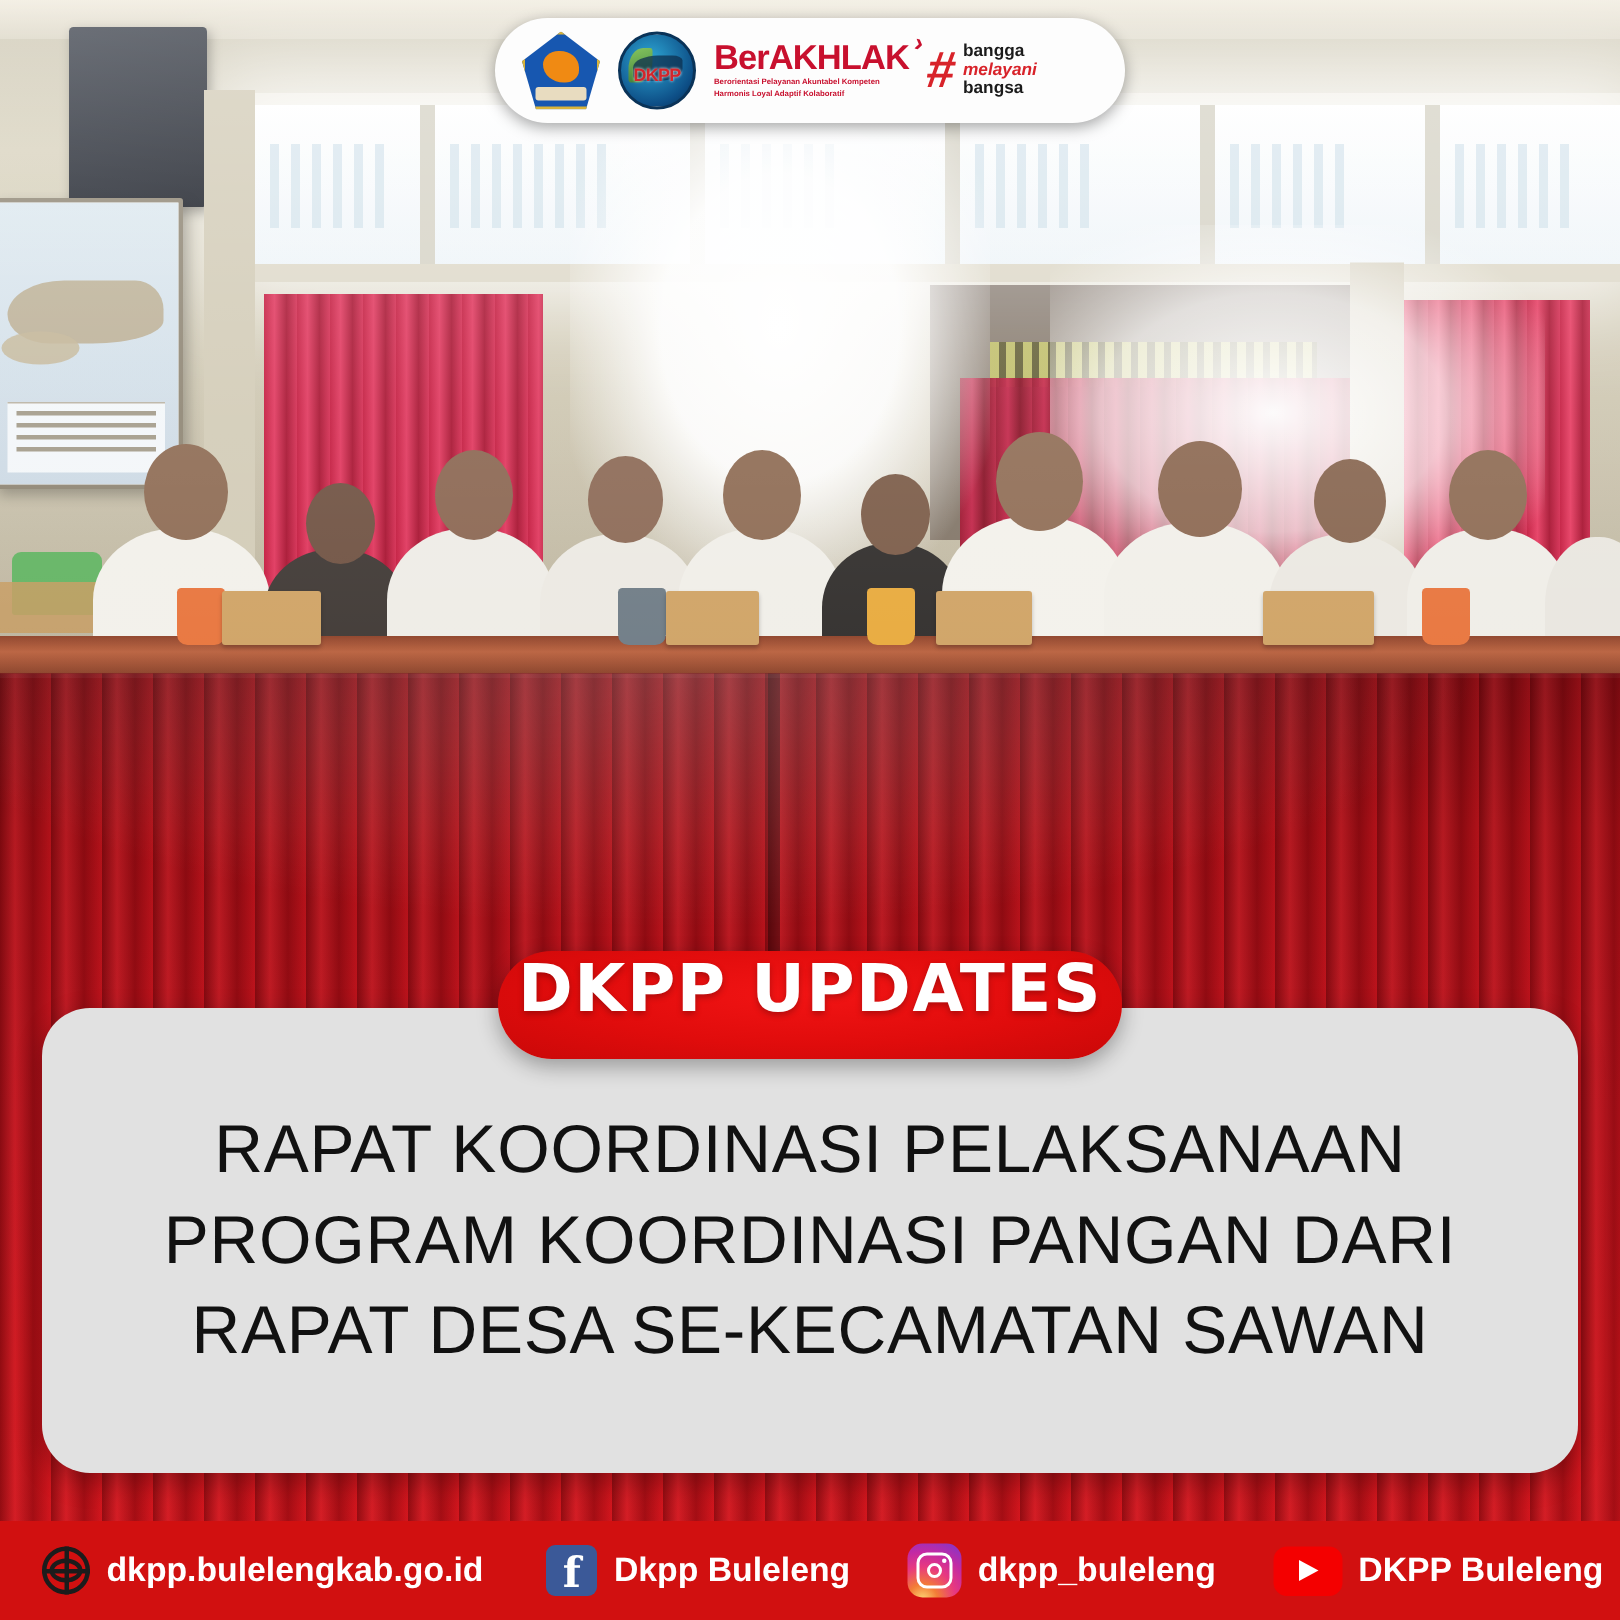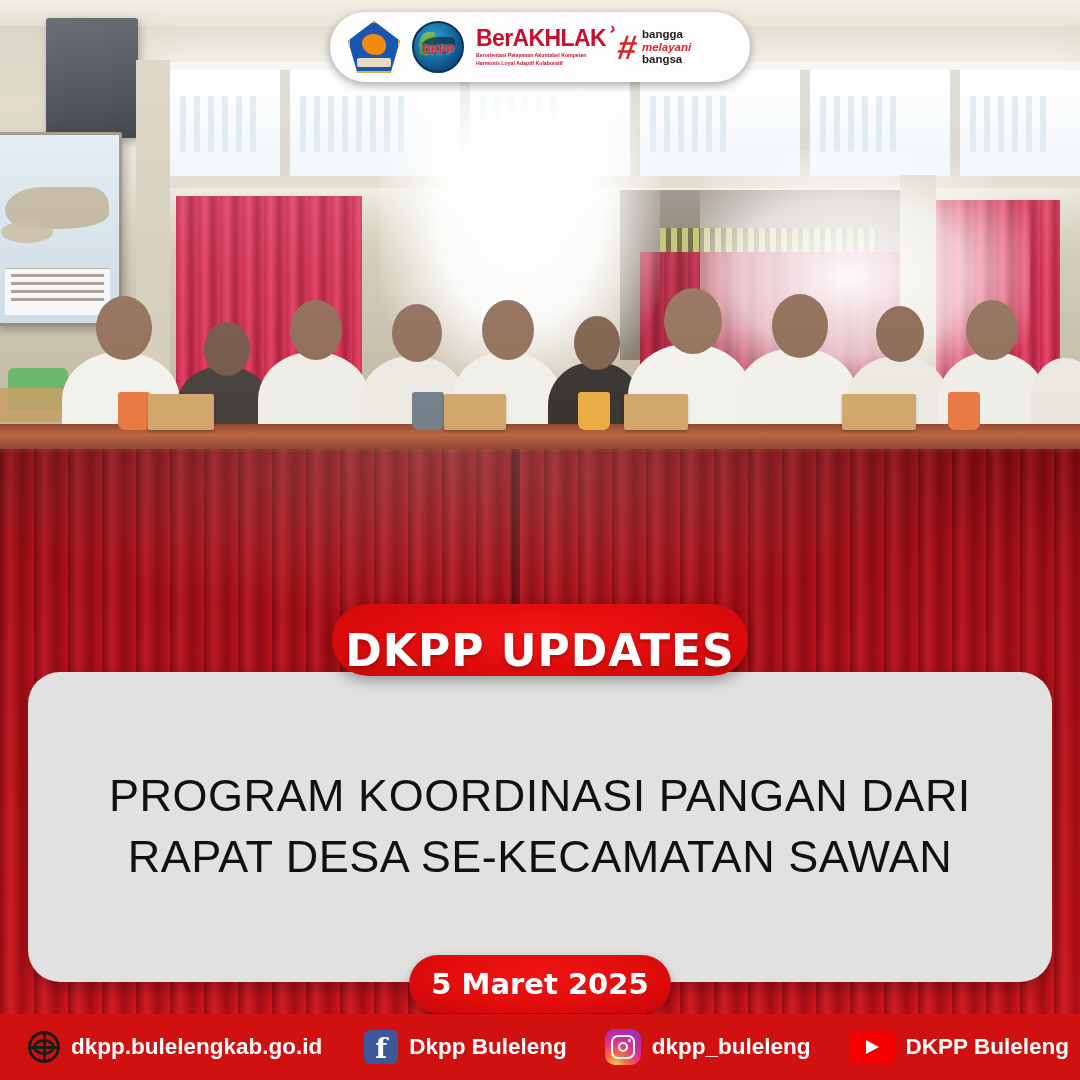--- a/index.html
+++ b/index.html
@@ -126,23 +126,23 @@
   .ber-top .tick{position:absolute;right:-9px;top:-7px;font-size:17px;transform:rotate(12deg);}
   .ber-sub{font-size:5.2px;color:#c8102e;line-height:1.5;margin-top:2px;max-width:128px;font-weight:bold;}
   .bangga{flex:0 0 auto;display:flex;align-items:center;gap:5px;}
   .hash{font-size:34px;font-weight:bold;color:#d8232a;line-height:1;transform:skewX(-8deg);}
   .bangga-txt{font-size:11.5px;font-weight:bold;line-height:1.12;}
   .bangga-txt .l1{color:#1b1b1b;}
   .bangga-txt .l2{color:#d8232a;font-style:italic;}
   .bangga-txt .l3{color:#1b1b1b;}
 
   
-  .updates-pill{position:absolute;left:332px;top:604px;width:416px;height:72px;
+  .updates-pill{position:absolute;left:332px;top:634px;width:416px;height:72px;
      background:radial-gradient(ellipse at 50% 40%,#f21414 0%,#e00c0c 55%,#c90808 100%);
-     border-radius:40px;display:flex;align-items:flex-end;justify-content:center;
+     border-radius:40px;display:flex;align-items:flex-start;justify-content:center;
      box-shadow:0 5px 14px rgba(0,0,0,.32);z-index:4;}
   .updates-pill span{color:#fff;font-size:44px;font-weight:bold;letter-spacing:1px;
      font-family:"DejaVu Sans",sans-serif;text-shadow:0 2px 4px rgba(0,0,0,.25);}
 
   
   .card{position:absolute;left:28px;top:672px;width:1024px;height:310px;
      background:#e1e1e1;border-radius:32px;z-index:3;
      display:flex;align-items:center;justify-content:center;
      box-shadow:0 6px 18px rgba(0,0,0,.28);}
   .card-title{text-align:center;color:#111;font-size:45px;line-height:1.35;
@@ -355,28 +355,26 @@
       </div>
     </div>
   </div>
 
   <div class="updates-pill">
     <span>DKPP UPDATES</span>
   </div>
 
   <div class="card">
     <div class="card-title">
+      <div>RAPAT KOORDINASI PELAKSANAAN</div>
       <div>PROGRAM KOORDINASI PANGAN DARI</div>
       <div>RAPAT DESA SE-KECAMATAN SAWAN</div>
     </div>
   </div>
 
-  <div class="date-pill">
-    <span>5 Maret 2025</span>
-  </div>
 
   <div class="footer">
 
     <div class="fitem" style="margin-left:28px;">
       <span class="ico globe">
           <i></i>
         </span>
       <span class="flabel">dkpp.bulelengkab.go.id</span>
     </div>
 

